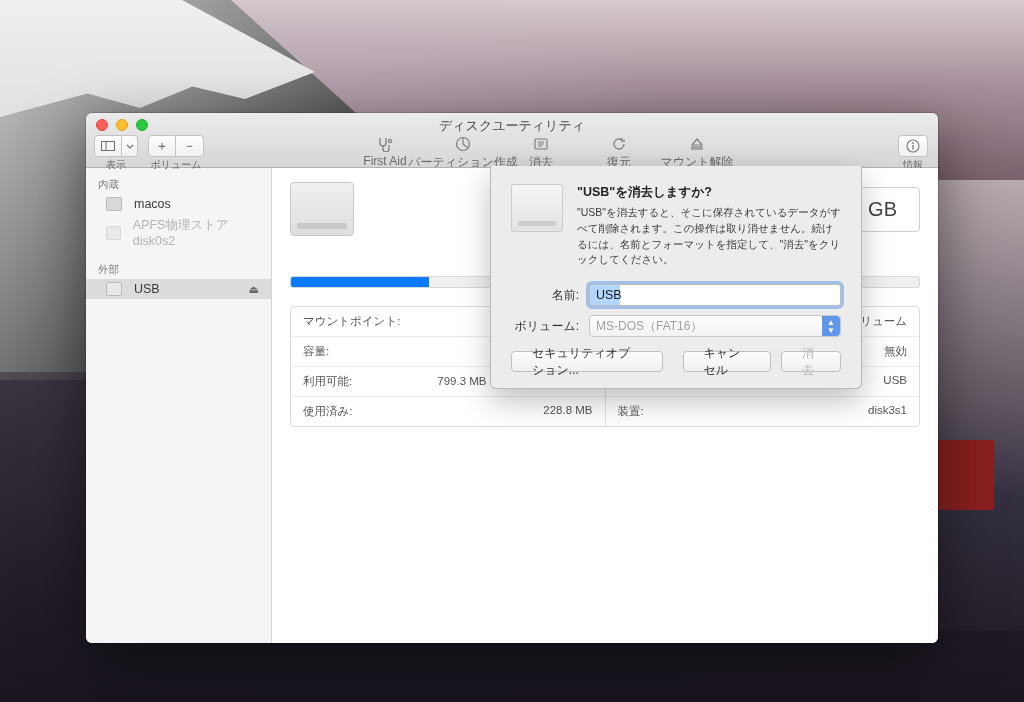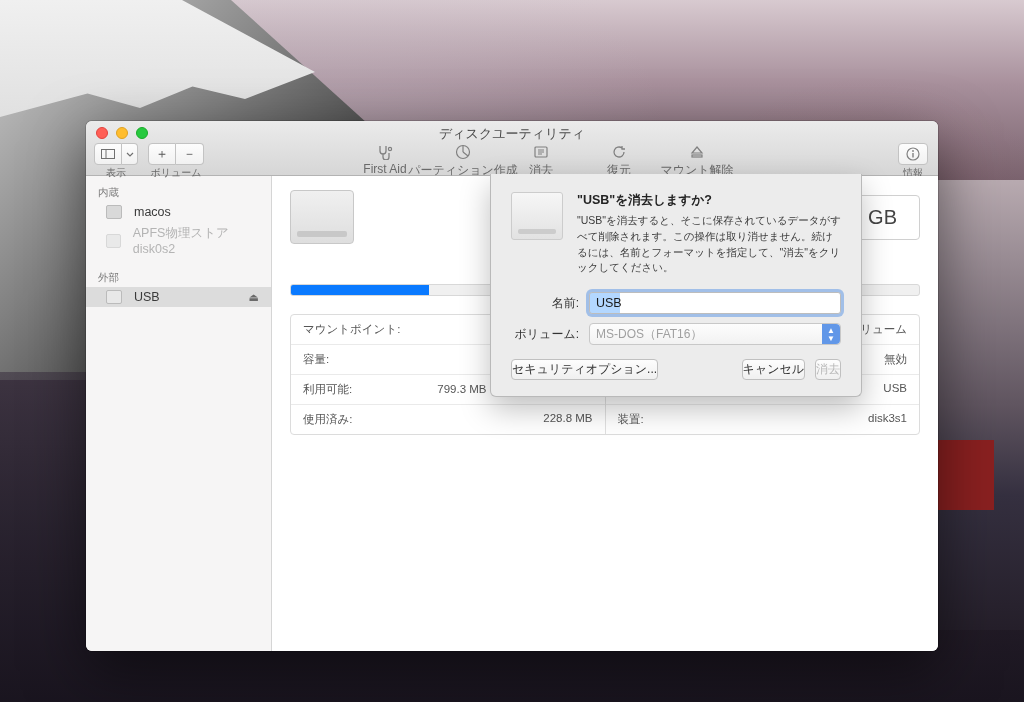--- a/index.html
+++ b/index.html
@@ -40,21 +40,20 @@
 .water {
   position: absolute; left: 0; bottom: 0; width: 100%; height: 330px;
   background: linear-gradient(180deg, rgba(60,50,65,0.6), rgba(25,20,30,0.9));
 }
 
 .window {
   position: absolute; left: 86px; top: 113px; width: 852px; height: 530px;
   background: #ececec; border-radius: 6px;
   box-shadow: 0 20px 60px rgba(0,0,0,0.5), 0 0 0 1px rgba(0,0,0,0.15);
   overflow: hidden;
-  margin-top: 8px;
 }
 .titlebar {
   height: 55px; background: linear-gradient(180deg, #ebebeb, #d6d6d6);
   border-bottom: 1px solid #b3b3b3; position: relative;
 }
 .traffic { position: absolute; left: 10px; top: 6px; display: flex; gap: 8px; }
 .tl { width: 12px; height: 12px; border-radius: 50%; }
 .tl.red { background: #ff5f56; border: 0.5px solid #e0443e; }
 .tl.yellow { background: #ffbd2e; border: 0.5px solid #dea123; }
 .tl.green { background: #27c93f; border: 0.5px solid #1aab29; }
@@ -143,21 +142,21 @@
   background: linear-gradient(#fdfdfd,#f2f2f2); padding: 0 6px;
   font-size: 12px; color: #a0a0a0; display: flex; align-items: center; position: relative;
 }
 .form-select::after {
   content: ''; position: absolute; right: 0; top: 0; width: 18px; height: 100%;
   background: #6197e8; border-radius: 0 4px 4px 0;
 }
 .sel-arrows { position: absolute; right: 5px; top: 3px; font-size: 8px; color: #fff; z-index: 1; line-height: 8px; }
 .sheet-buttons { display: flex; gap: 10px; margin-top: 14px; align-items: center; }
 .sheet-btn {
-  height: 21px; padding: 0 0; background: linear-gradient(#fdfdfd,#f0f0f0);
+  height: 21px; padding: 0 20px; background: linear-gradient(#fdfdfd,#f0f0f0);
   border: 1px solid #c0c0c0; border-radius: 4px; font-size: 12px; color: #333;
   display: flex; align-items: center;
 }
 .sheet-btn.disabled { color: #b8b8b8; }
 .sheet-buttons .spacer { flex: 1; }
 svg { display: block; }
 </style>
 </head>
 <body>
 

